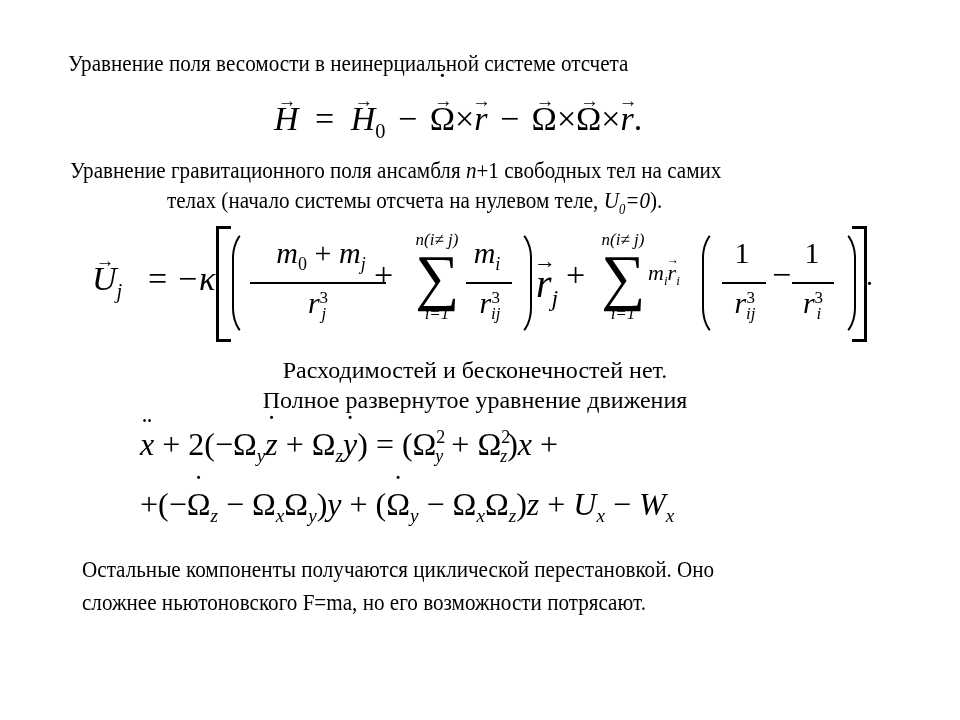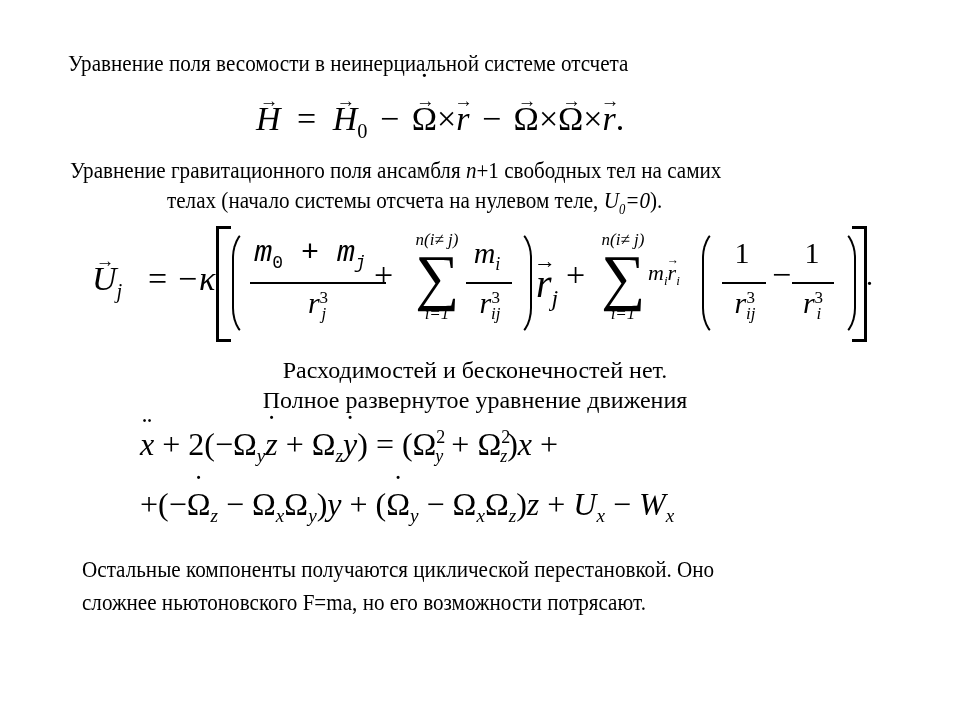--- a/index.html
+++ b/index.html
@@ -18,21 +18,21 @@
   .vdot { position:relative; display:inline-block; }
   .vdot::before { content:"\2192"; position:absolute; left:50%; top:-0.55em; transform:translateX(-45%); font-size:0.55em; font-style:normal; }
   .vdot::after { content:"\02D9"; position:absolute; left:50%; top:-1.05em; transform:translateX(-50%); font-size:0.9em; font-style:normal; }
   sub, sup { font-size:0.6em; }
 </style>
 </head>
 <body>
 
 <div class="abs txt" style="left:68px; top:48px; transform:scaleX(0.88); transform-origin:left top;">Уравнение поля весомости в неинерциальной системе отсчета</div>
 
-<div class="abs eq" style="left:256px; top:100px;">
+<div class="abs eq" style="left:274px; top:100px;">
   <i class="vec">H</i>
   <span style="margin:0 8px;">=</span>
   <i class="vec">H</i><sub>0</sub>
   <span style="margin:0 4px;">−</span>
   <span class="vdot">Ω</span><span>×</span><i class="vec">r</i>
   <span style="margin:0 4px;">−</span>
   <span class="vec">Ω</span><span>×</span><span class="vec">Ω</span><span>×</span><i class="vec">r</i><span>.</span>
 </div>
 
 <div class="abs txt" style="left:70px; top:155px; width:930px; transform:scaleX(0.88); transform-origin:left top;">
@@ -47,21 +47,21 @@
   <span class="abs eq" style="left:4px; top:38px; font-size:34px;text-align:center;">
     <i class="vec">U</i><sub style="font-style:italic;">j</sub>
   </span>
   <span class="abs eq" style="left:60px; top:38px;">=</span>
   <span class="abs eq" style="left:88px; top:38px; font-style:italic;">−κ</span>
 
   <div class="abs" style="left:128px; top:4px; width:12px; height:110px; border:3px solid #000; border-right:none;"></div>
 
   <div class="abs" style="left:144px; top:6px; width:18px; height:106px; border:2px solid #000; border-right:none; border-radius:40px 0 0 40px / 60px 0 0 60px; border-top-color:transparent; border-bottom-color:transparent;"></div>
 
-  <div class="abs eq" style="left:152px; top:14px; width:140px; text-align:center; font-size:30px;font-family:Liberation Mono, monospace;">
+  <div class="abs eq" style="left:163px; top:14px; width:140px; text-align:center; font-size:30px;">
     <i>m</i><sub>0</sub> <span>+</span> <i>m</i><sub style="font-style:italic;">j</sub>
   </div>
   <div class="abs" style="left:162px; top:60px; width:136px; border-top:2px solid #000;"></div>
   <div class="abs eq" style="left:160px; top:64px; width:140px; text-align:center; font-size:30px;">
     <i>r</i><span style="display:inline-flex; flex-direction:column; font-size:17px; line-height:16px; vertical-align:middle;">
         <span>3</span>
         <i>j</i>
       </span>
   </div>
 

